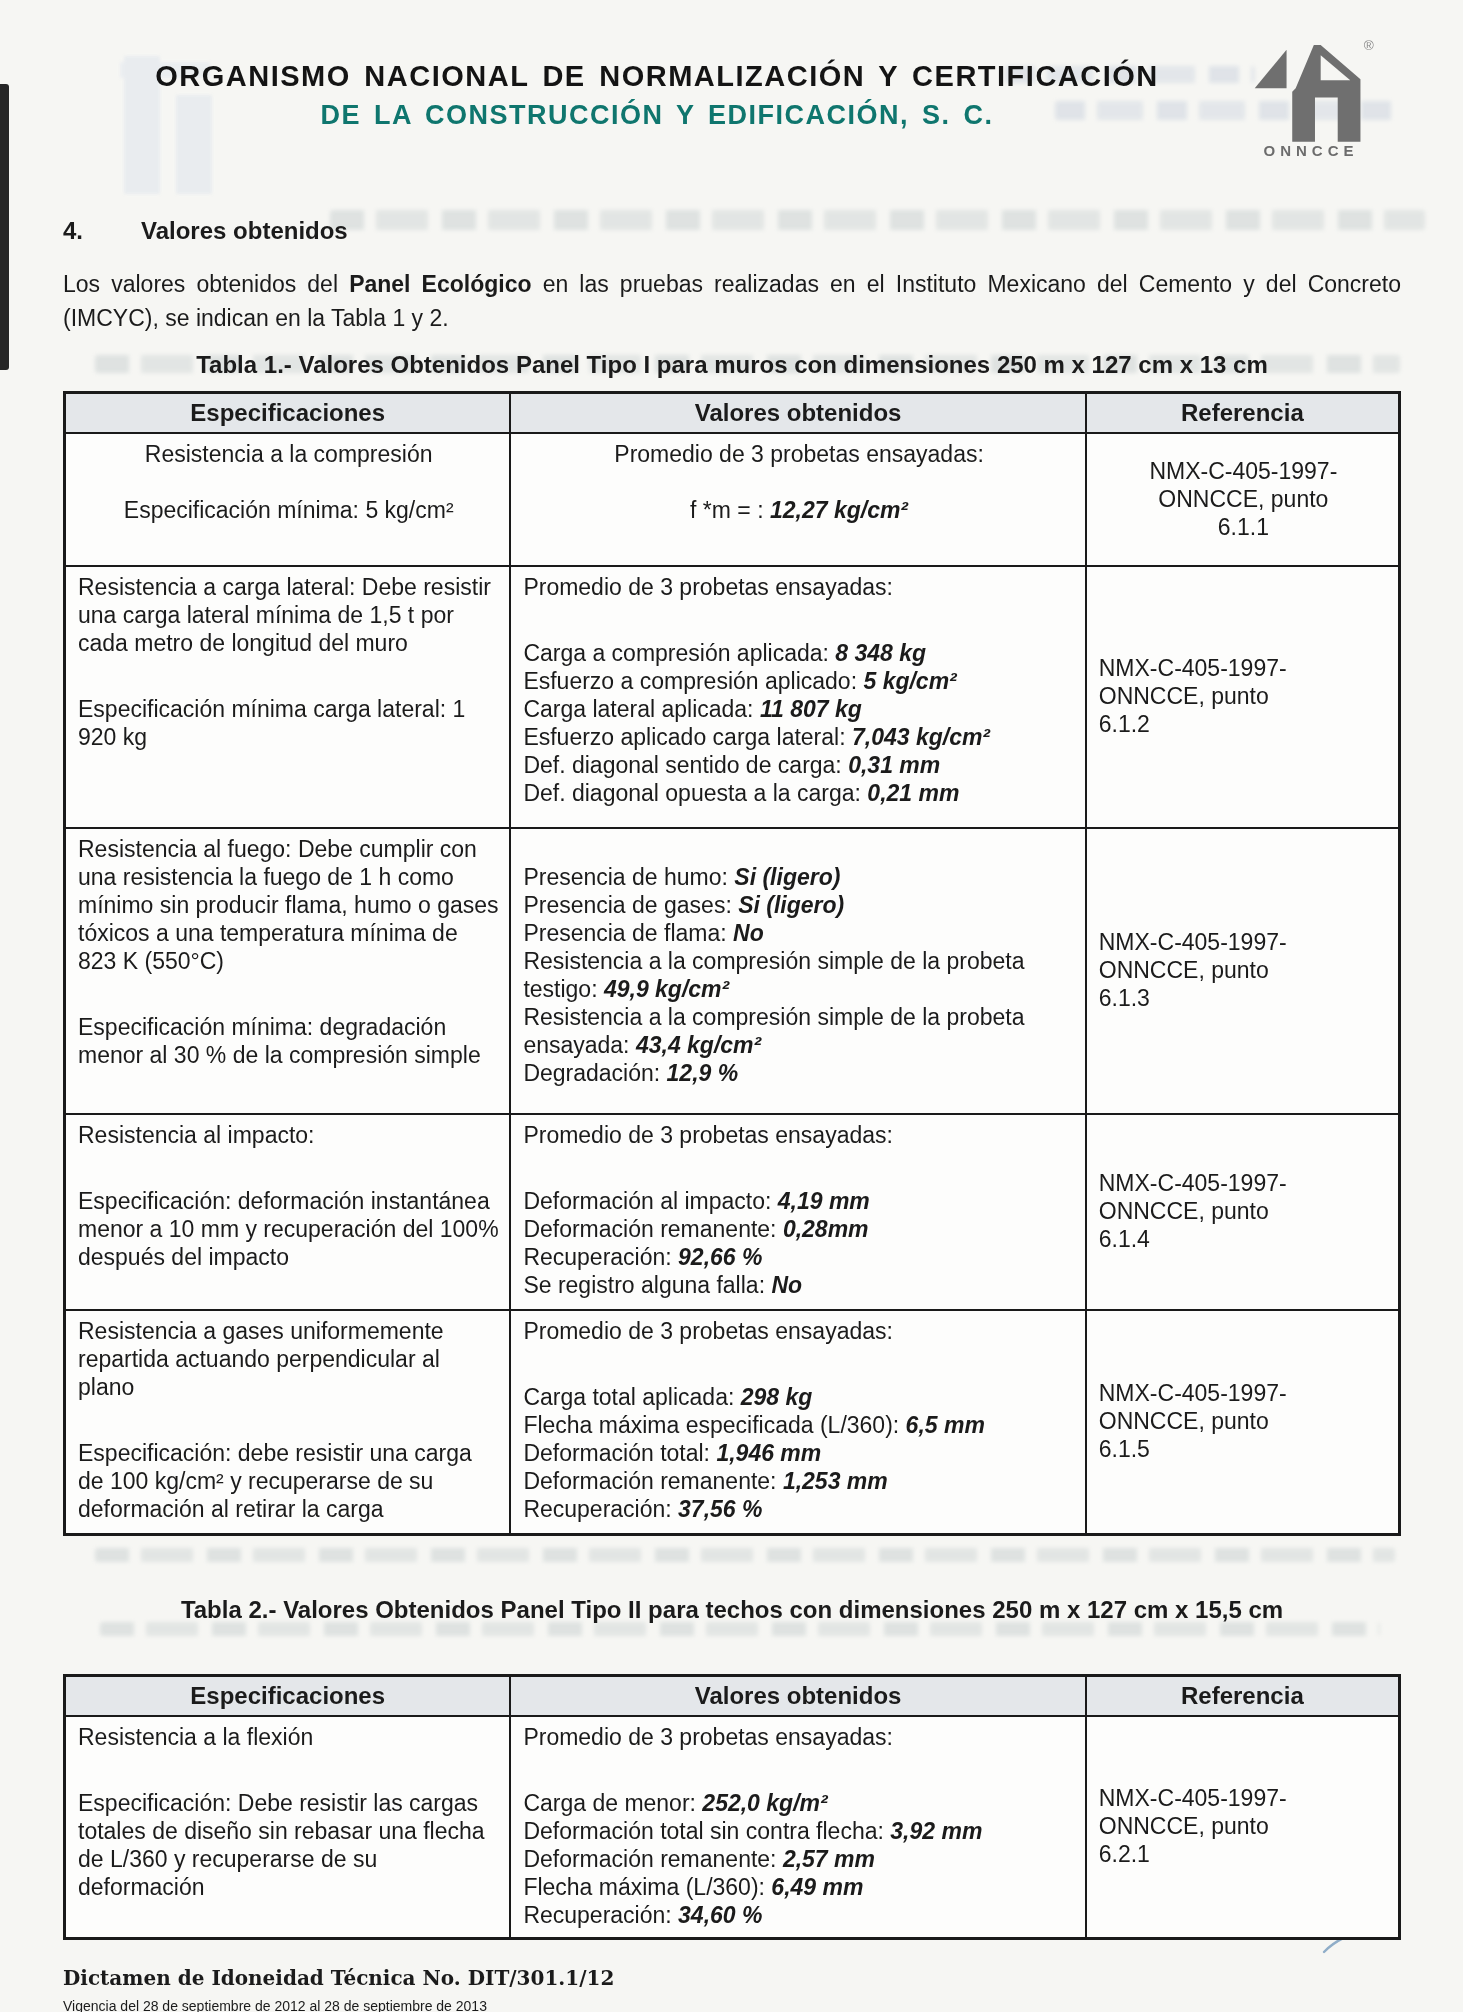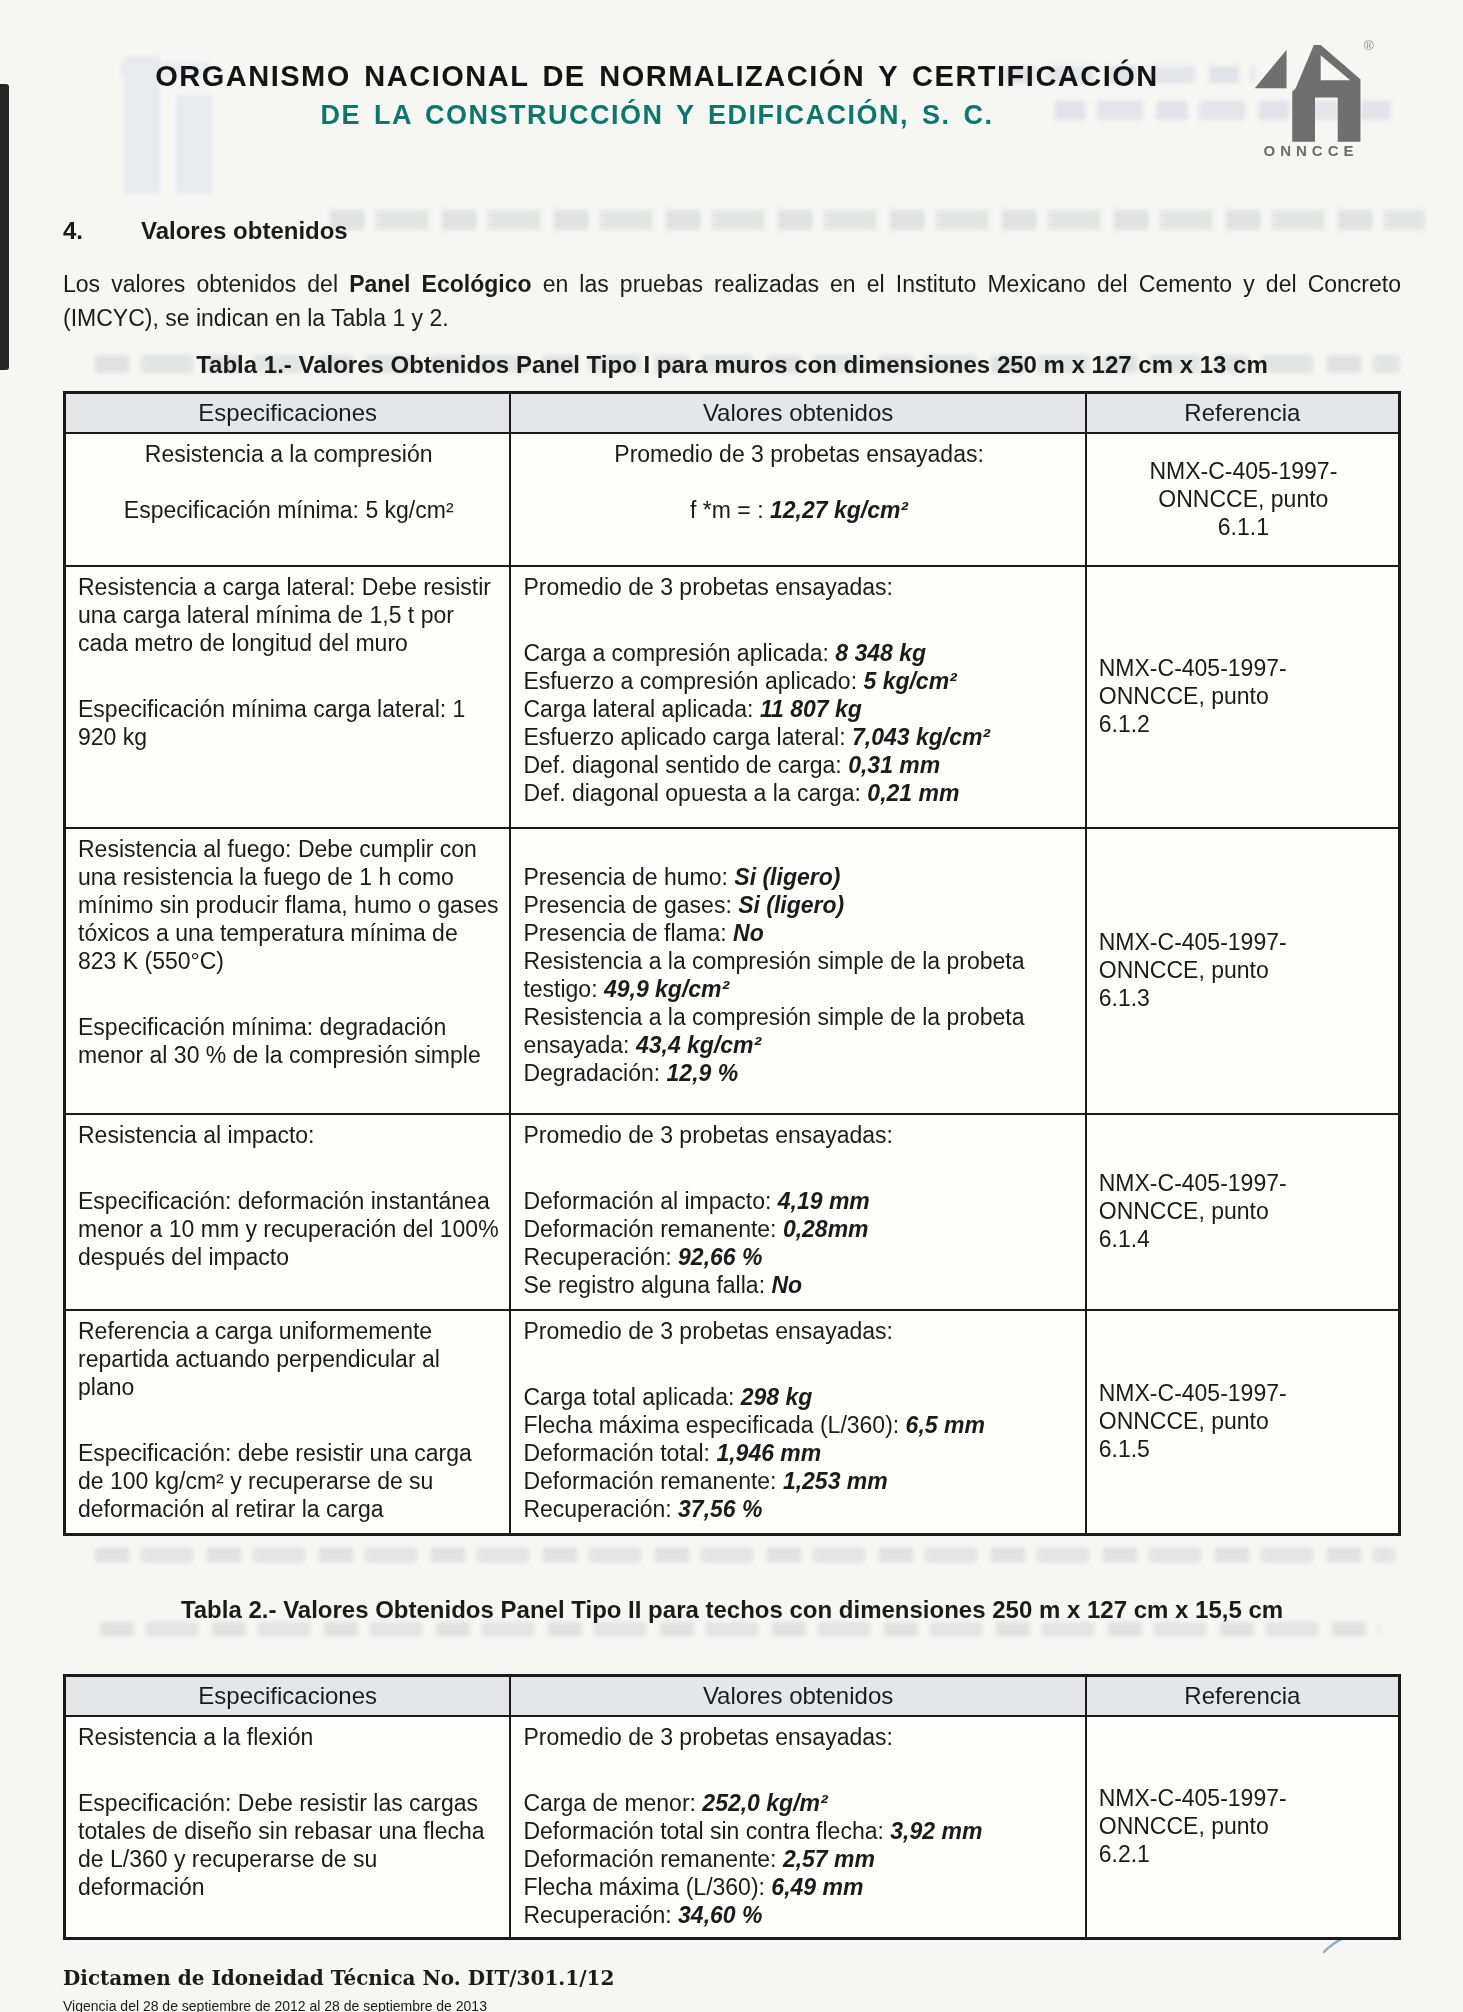--- a/index.html
+++ b/index.html
@@ -26,21 +26,21 @@
   .intro{margin:22px 0 0 0;font-size:23px;line-height:34px;text-align:justify;}
   .intro b{font-weight:bold;}
 
   
   .table-title{margin:16px 0 0 0;font-size:24px;font-weight:bold;text-align:center;}
   .table-title.t2{margin-top:60px;}
   table.vals-table{width:100%;border-collapse:collapse;table-layout:fixed;margin-top:12px;
     border:3px solid #1a1a1a;background:#fdfdfc;}
   table.vals-table.t2{margin-top:50px;}
   .vals-table th{
-    background:#e4e7ea;border:2px solid #1a1a1a;font-size:24px;font-weight:normal;
+    background:#e4e7ea;border:2px solid #1a1a1a;font-size:24px;font-weight:bold;
     padding:4px 4px;height:30px;
   }
   .vals-table td{
     border:2px solid #1a1a1a;vertical-align:top;
     font-size:23px;line-height:28px;padding:6px 10px 8px 12px;
   }
   .vals-table td.ref{vertical-align:middle;}
   .col-spec{width:33.4%;}
   .col-vals{width:43.1%;}
   .col-ref{width:23.5%;}
@@ -198,21 +198,21 @@
             <p class="line"><span>Se registro alguna falla: </span><b>No</b></p>
           </td>
         <td class="ref">
             <p class="line"><span>NMX-C-405-1997-</span></p>
             <p class="line"><span>ONNCCE, punto</span></p>
             <p class="line"><span>6.1.4</span></p>
           </td>
       </tr>
       <tr style="height:224px;">
         <td class="spec">
-            <p class="line"><span>Referencia a carga uniformemente repartida actuando perpendicular al plano</span></p>
+            <p class="line"><span>Resistencia a gases uniformemente repartida actuando perpendicular al plano</span></p>
             <p class="line g2"><span>Especificación: debe resistir una carga de 100 kg/cm² y recuperarse de su deformación al retirar la carga</span></p>
           </td>
         <td class="vals">
             <p class="line"><span>Promedio de 3 probetas ensayadas:</span></p>
             <p class="line g2"><span>Carga total aplicada: </span><b>298 kg</b></p>
             <p class="line"><span>Flecha máxima especificada (L/360): </span><b>6,5 mm</b></p>
             <p class="line"><span>Deformación total: </span><b>1,946 mm</b></p>
             <p class="line"><span>Deformación remanente: </span><b>1,253 mm</b></p>
             <p class="line"><span>Recuperación: </span><b>37,56 %</b></p>
           </td>

